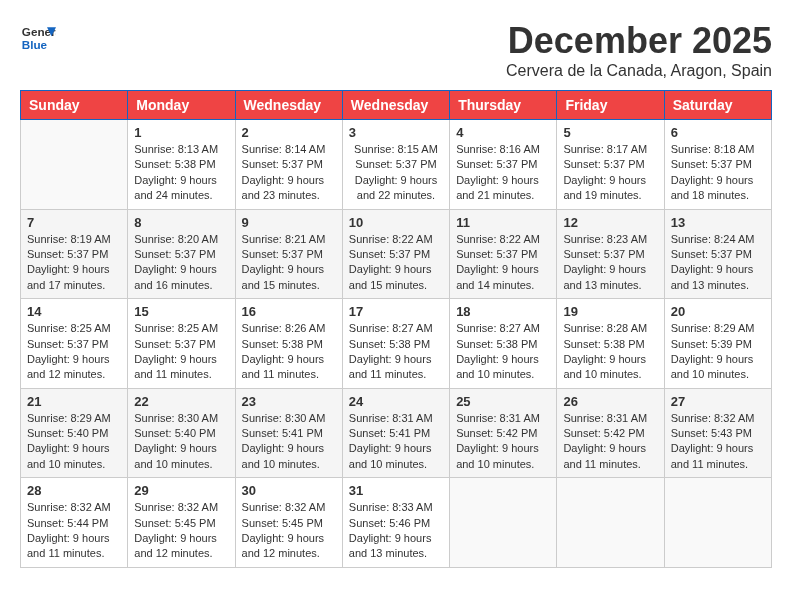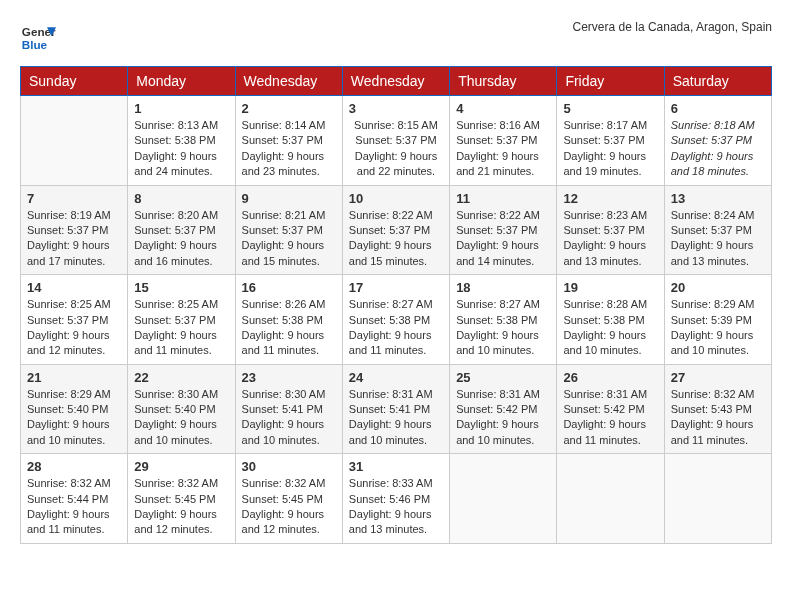--- a/index.html
+++ b/index.html
@@ -27,35 +27,35 @@
     }
     .title-section {
       text-align: right;
     }
     .month-title {
       font-size: 36px;
       font-weight: bold;
       color: #333;
     }
     .location {
-      font-size: 12px;
+      font-size: 16px;
       color: #333;
     }
     .calendar {
       width: 100%;
       border-collapse: collapse;
       border: 1px solid #ccc;
     }
     .calendar th {
-      background-color: #b91c1c;
+      background-color: #ef4444;
       color: #fff;
       text-align: left;
       padding: 6px 8px;
       font-size: 14px;
-      font-weight: normal;
+      font-weight: bold;
       border: 1px solid #1565c0;
     }
     .calendar td {
       vertical-align: top;
       padding: 5px 6px;
       border: 1px solid #ccc;
       width: calc(100% / 7);
       min-height: 80px;
     }
     .day-number {
@@ -81,20 +81,21 @@
 
 <div class="header">
   <div class="logo">
     <svg class="logo-icon" viewBox="0 0 40 40">
       <text x="2" y="18" font-size="13" font-weight="bold" fill="#333" font-family="Arial">General</text>
       <text x="2" y="32" font-size="13" font-weight="bold" fill="#1565c0" font-family="Arial">Blue</text>
       <polygon points="30,8 40,8 35,18" fill="#1565c0"></polygon>
     </svg>
   </div>
   <div class="title-section">
+    <div class="month-title">December 2025</div>
     <div class="location">Cervera de la Canada, Aragon, Spain</div>
   </div>
 </div>
 
 <table class="calendar">
   <thead>
     <tr id="weekday-header">
         <th>Sunday</th>
         <th>Monday</th>
         <th>Wednesday</th>
@@ -137,21 +138,21 @@
         </td>
         <td>
           <div class="day-number">5</div>
           <div class="day-info" style="white-space: pre-line;">Sunrise: 8:17 AM
 Sunset: 5:37 PM
 Daylight: 9 hours
 and 19 minutes.</div>
         </td>
         <td>
           <div class="day-number">6</div>
-          <div class="day-info" style="white-space: pre-line; font-style: italic;">Sunrise: 8:18 AM
+          <div class="day-info" style="white-space: pre-line;">Sunrise: 8:18 AM
 Sunset: 5:37 PM
 Daylight: 9 hours
 and 18 minutes.</div>
         </td>
       </tr>
       <tr class="row-shade">
         <td>
           <div class="day-number">7</div>
           <div class="day-info" style="white-space: pre-line;">Sunrise: 8:19 AM
 Sunset: 5:37 PM

